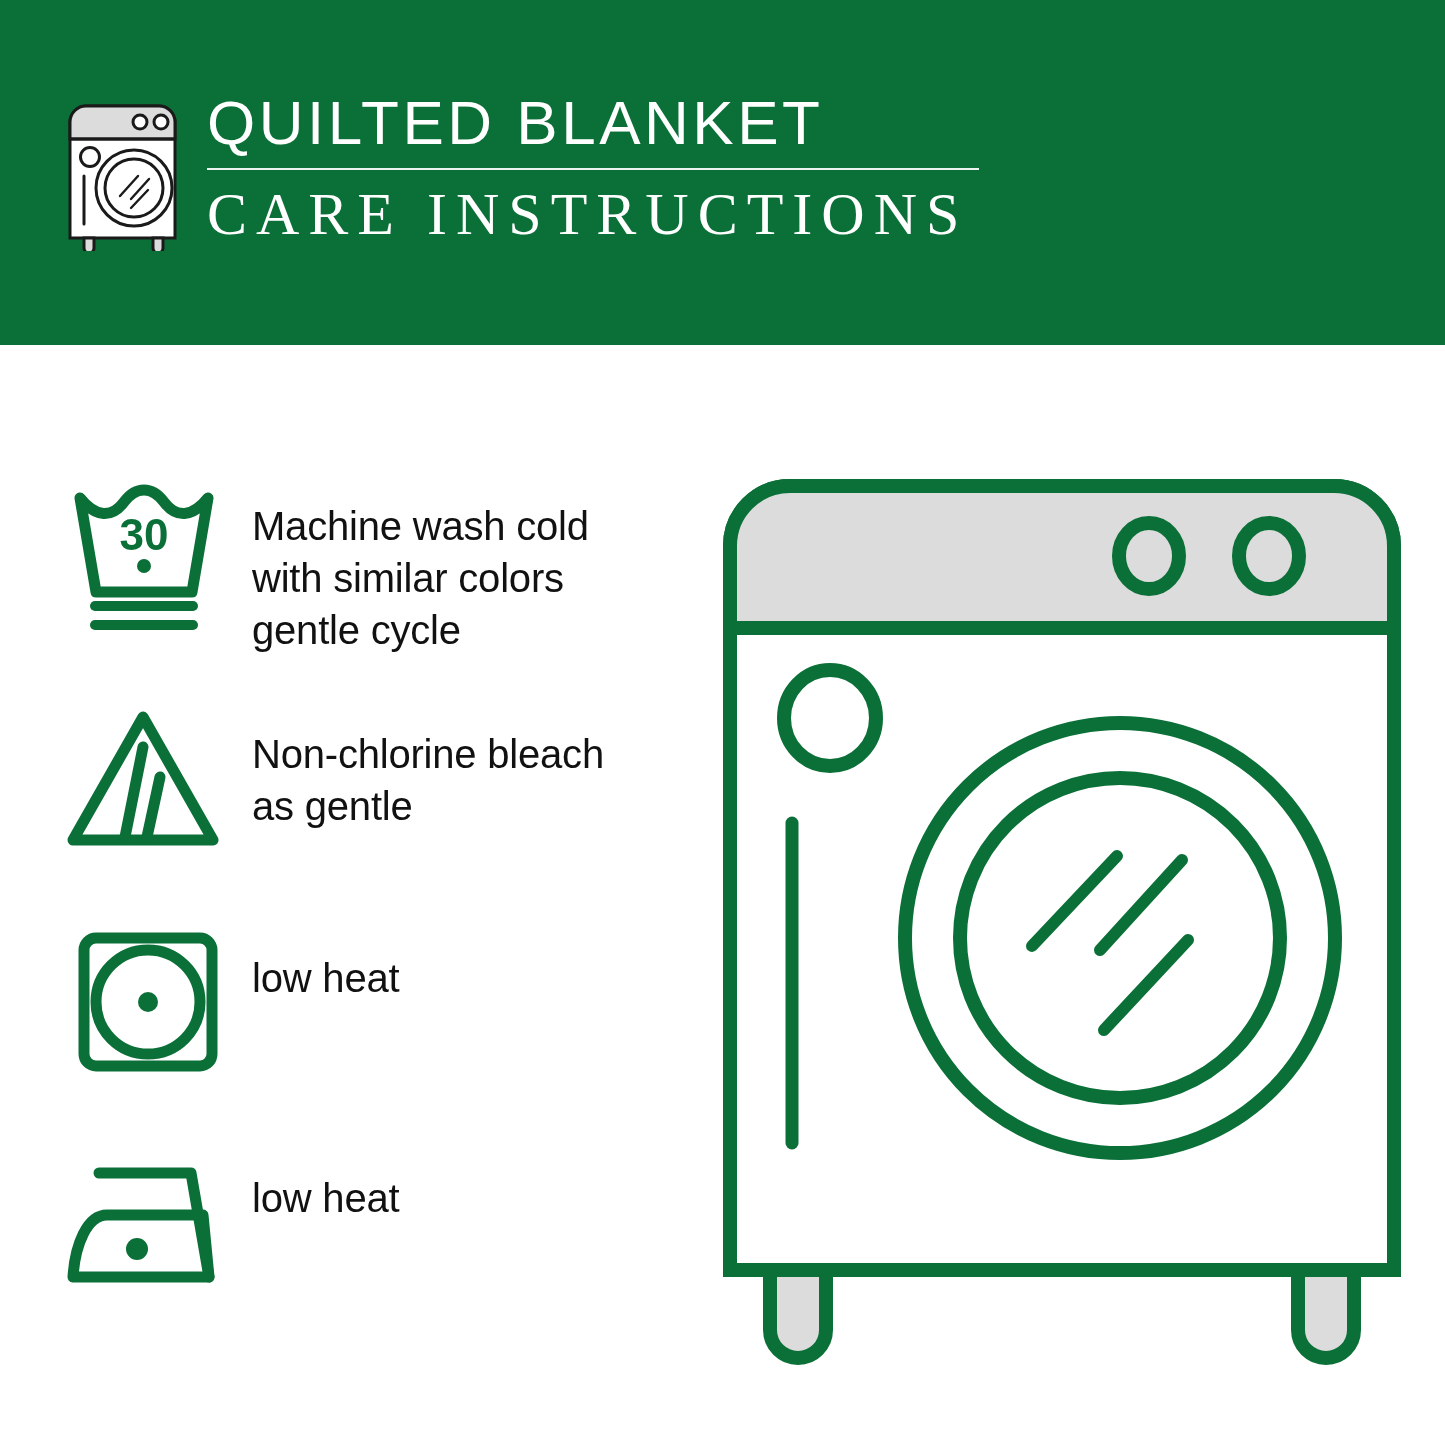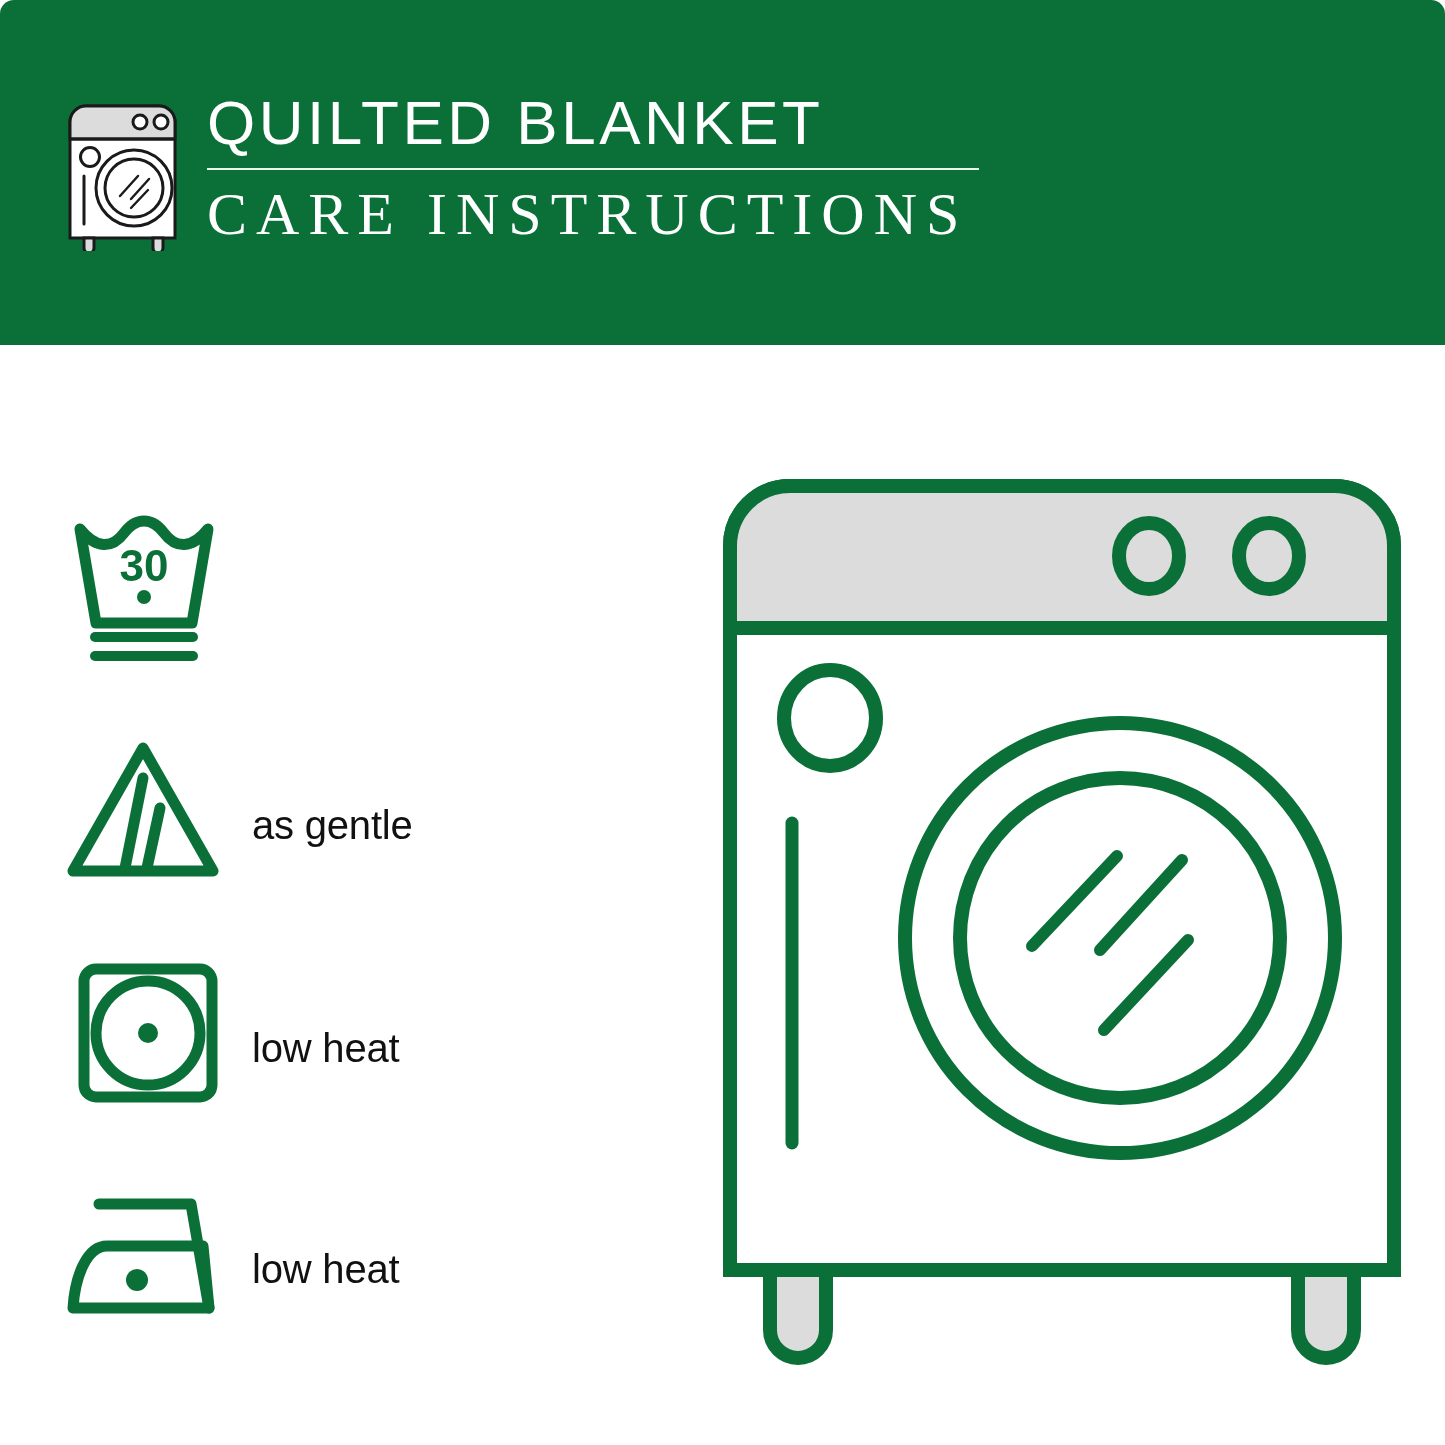--- a/index.html
+++ b/index.html
@@ -12,21 +12,20 @@
     font-family: "Liberation Sans", sans-serif;
     -webkit-font-smoothing: antialiased;
   }
 
   .poster {
     position: relative;
     width: 1445px;
     height: 1445px;
     background: #ffffff;
     overflow: hidden;
-    border-radius: 14px;
   }
 
   
   .header-band {
     position: absolute;
     left: 0;
     top: 0;
     width: 1445px;
     height: 345px;
     background: #0b7038;
@@ -89,21 +88,21 @@
   .care-list {
     position: absolute;
     left: 62px;
     top: 478px;
     width: 640px;
   }
 
   .care-row {
     display: flex;
     flex-direction: row;
-    align-items: center;
+    align-items: flex-start;
     height: 222px;
   }
 
   .care-symbol {
     flex: 0 0 auto;
     width: 172px;
     height: 160px;
     display: flex;
     align-items: center;
     justify-content: center;
@@ -198,33 +197,39 @@
                    L 124 110 L 28 110 Z" fill="none" stroke="#0b7038" stroke-width="11" stroke-linejoin="round" stroke-linecap="round"></path>
 
           <line x1="27" y1="124" x2="125" y2="124" stroke="#0b7038" stroke-width="10" stroke-linecap="round"></line>
           <line x1="27" y1="143" x2="125" y2="143" stroke="#0b7038" stroke-width="10" stroke-linecap="round"></line>
 
           <text x="76" y="68" text-anchor="middle" font-family="Liberation Sans, sans-serif" font-size="44" font-weight="bold" fill="#0b7038">30</text>
 
           <circle cx="76" cy="84" r="7" fill="#0b7038"></circle>
         </svg>
       </div>
+      <div class="care-text">
+        <span class="ln">Machine wash cold</span>
+        <span class="ln">with similar colors</span>
+        <span class="ln">gentle cycle</span>
+      </div>
     </div>
 
     <div class="care-row row-bleach">
       <div class="care-symbol">
         <svg viewBox="0 0 170 150" width="170" height="150" aria-hidden="true">
 
           <path d="M80 12 L150 135 L10 135 Z" fill="none" stroke="#0b7038" stroke-width="11" stroke-linejoin="round" stroke-linecap="round"></path>
 
           <line x1="80" y1="42" x2="62" y2="132" stroke="#0b7038" stroke-width="11" stroke-linecap="round"></line>
           <line x1="97" y1="72" x2="84" y2="132" stroke="#0b7038" stroke-width="11" stroke-linecap="round"></line>
         </svg>
       </div>
       <div class="care-text">
+        <span class="ln">Non-chlorine bleach</span>
         <span class="ln">as gentle</span>
       </div>
     </div>
 
     <div class="care-row row-tumble">
       <div class="care-symbol">
         <svg viewBox="0 0 150 150" width="150" height="150" aria-hidden="true">
           <rect x="11" y="11" width="128" height="128" rx="12" ry="12" fill="none" stroke="#0b7038" stroke-width="11"></rect>
           <circle cx="75" cy="75" r="52" fill="none" stroke="#0b7038" stroke-width="11"></circle>
           <circle cx="75" cy="75" r="10" fill="#0b7038"></circle>

